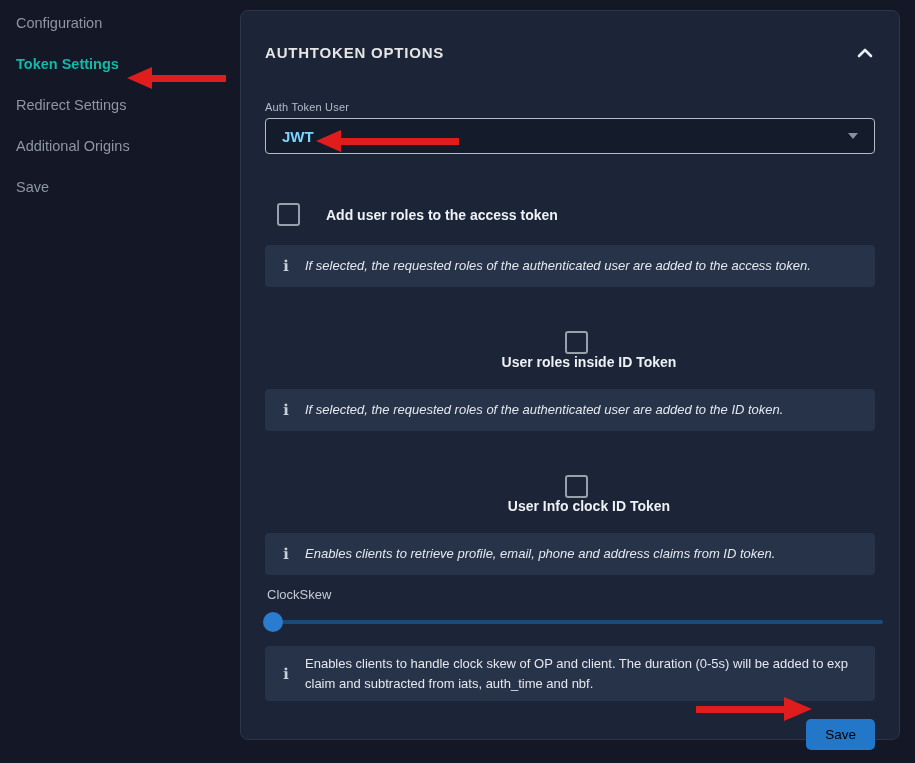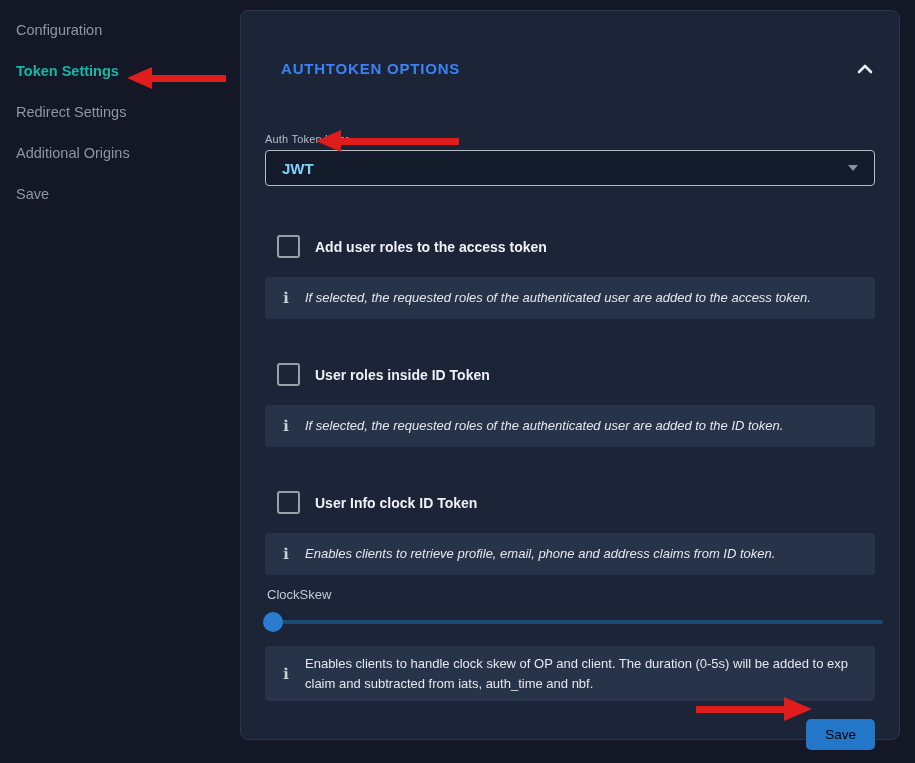--- a/index.html
+++ b/index.html
@@ -6,68 +6,68 @@
   body{
     width:915px;height:763px;
     background:#131726;
     font-family:"Liberation Sans",sans-serif;
     position:relative;overflow:hidden;
     -webkit-font-smoothing:antialiased;
   }
   
   .sidebar{
     position:absolute;left:0;top:0;width:240px;height:100%;
-    padding-top:9px;box-sizing:border-box;
+    padding-top:2px;box-sizing:border-box;
   }
   .sidebar-item{
     height:41px;display:flex;align-items:center;
     padding-left:16px;font-size:14.5px;color:#8f96a1;cursor:pointer;
   }
   .sidebar-item.active{color:#14b8a6;font-weight:700;}
   
   .panel{
     position:absolute;left:240px;top:10px;width:660px;height:730px;
     box-sizing:border-box;background:#1c2537;
     border:1px solid #2b354d;border-radius:8px;
     padding:0 24px;
   }
   .panel-header{
     display:flex;justify-content:space-between;align-items:center;
     padding-top:33px;
   }
   .panel-title{
-    margin:16px;font-size:15px;font-weight:700;letter-spacing:.8px;
-    color:#3b82f6;
+    margin:0;font-size:15px;font-weight:700;letter-spacing:.8px;
+    color:#e5e5e5;
   }
   .collapse-btn{background:none;border:none;padding:2px;cursor:pointer;line-height:0;}
   .field-label{
     margin-top:40px;font-size:11px;color:#b4bcc8;letter-spacing:.2px;
   }
   .select{
     margin-top:5px;height:36px;box-sizing:border-box;
     background:#141b2b;border:1px solid #b6bcc6;border-radius:4px;
     display:flex;align-items:center;justify-content:space-between;
     padding:0 16px;cursor:pointer;
   }
   .select-value{font-size:15px;font-weight:700;color:#7dd3fc;}
   .caret-down{
     width:0;height:0;
     border-left:5px solid transparent;border-right:5px solid transparent;
     border-top:6px solid #8a919c;
   }
   
   .option-row{display:flex;align-items:center;padding-left:12px;margin-top:49px;}
-  .option-row.mt-lg{margin-top:44px;}
+  .option-row.mt-lg{margin-top:44px;flex-direction:column;}
   .checkbox{
     width:19px;height:19px;box-sizing:content-box;
     border:2px solid #98a0ac;border-radius:3px;background:transparent;cursor:pointer;
     flex-shrink:0;
   }
   .option-label{
-    margin-left:15px;font-size:14px;font-weight:700;color:#eef1f5;cursor:pointer;
+    margin-left:26px;font-size:14px;font-weight:700;color:#eef1f5;cursor:pointer;
   }
   .info-box{
     margin-top:19px;min-height:42px;box-sizing:border-box;
     background:#273349;border-radius:4px;
     display:flex;align-items:center;padding:8px 14px;
   }
   .info-icon{
     width:14px;text-align:center;flex-shrink:0;
     font-family:"DejaVu Sans",sans-serif;
     font-size:15px;color:#c9cfd9;margin-right:12px;

